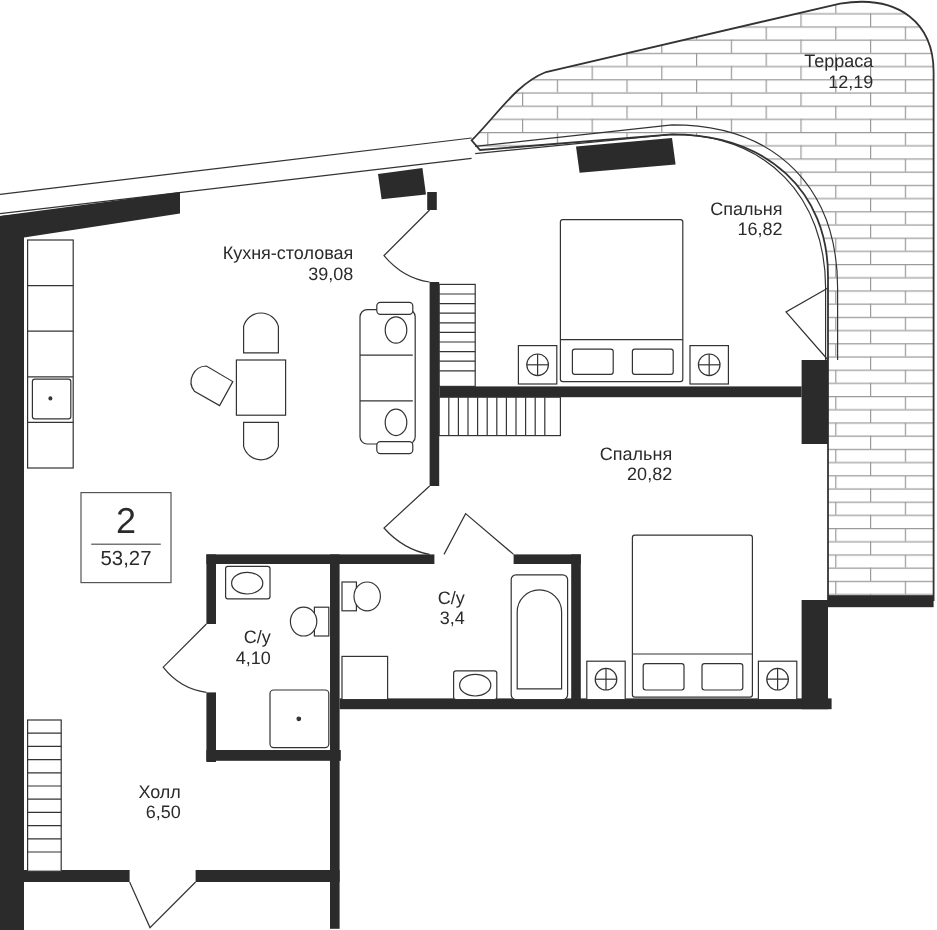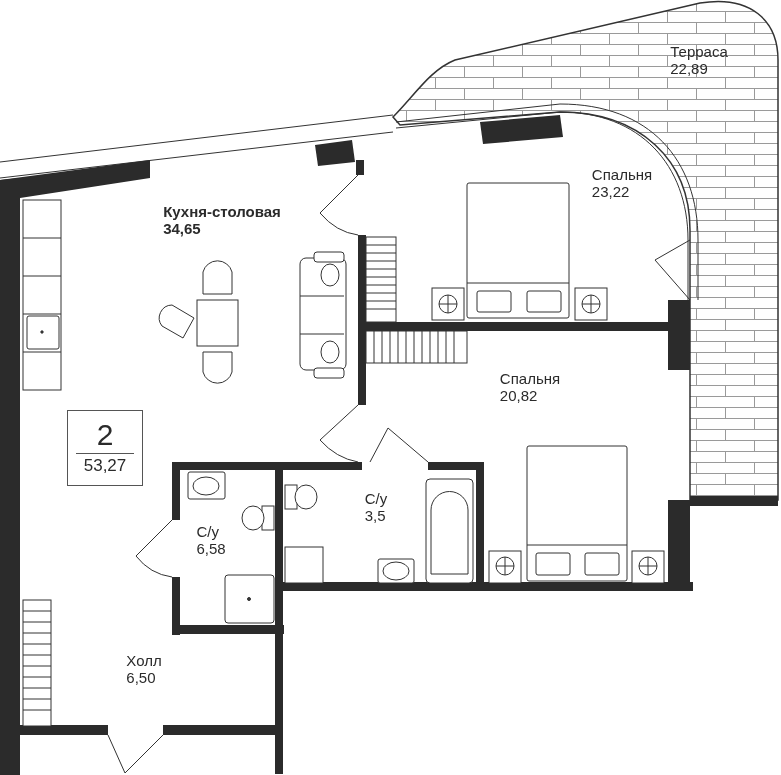--- a/index.html
+++ b/index.html
@@ -1,18 +1,18 @@
 <!DOCTYPE html>
 <html><head>
 <meta charset="utf-8">
 <style>
   html, body { margin:0; padding:0; background:#ffffff; }
   body { width:781px; height:775px; position:relative; overflow:hidden; font-family:"Liberation Sans", sans-serif; }
   svg { position:absolute; left:0; top:0; }
-  .label { position:absolute; text-align:left; color:#2b2b2b; font-size:15px; line-height:17px; transform:translateX(-50%); white-space:nowrap; }
+  .label { position:absolute; text-align:right; color:#2b2b2b; font-size:15px; line-height:17px; transform:translateX(-50%); white-space:nowrap; }
   .badge { position:absolute; left:67px; top:410px; width:76px; height:76px; border:1px solid #555; box-sizing:border-box; text-align:center; color:#2b2b2b; }
   .badge .rooms { font-size:30px; line-height:32px; margin-top:8px; }
   .badge .line { width:58px; height:1px; background:#555; margin:2px auto 3px; }
   .badge .area { font-size:17px; line-height:18px; }
 </style>
 </head>
 <body>
 
 <svg width="781" height="775" viewBox="0 0 781 775">
   <defs>
@@ -177,45 +177,45 @@
   <g stroke="#333" stroke-width="1" fill="none">
     <path d="M358,175 L320,213 Q336,232 358,235"></path>
     <path d="M358,405 L320,440 Q336,458 358,462"></path>
     <path d="M370,462 L388,428 L428,462"></path>
     <path d="M172,520 L136,556 Q150,574 172,577"></path>
     <path d="M108,735 L125,773 L163,735"></path>
     <path d="M690,300 L655,260 L690,240"></path>
   </g>
 </svg>
 
-<div class="label" style="left:222px; top:203px;font-weight:bold;">
+<div class="label" style="left:240px; top:203px;">
   <div>Кухня-столовая</div>
-  <div>34,65</div>
+  <div>39,08</div>
 </div>
 <div class="label" style="left:622px; top:166px;">
   <div>Спальня</div>
-  <div>23,22</div>
+  <div>16,82</div>
 </div>
 <div class="label" style="left:699px; top:43px;">
   <div>Терраса</div>
-  <div>22,89</div>
+  <div>12,19</div>
 </div>
 <div class="label" style="left:530px; top:370px;">
   <div>Спальня</div>
   <div>20,82</div>
 </div>
 <div class="label" style="left:211px; top:523px;">
   <div>С/у</div>
-  <div>6,58</div>
+  <div>4,10</div>
 </div>
 <div class="label" style="left:376px; top:490px;">
   <div>С/у</div>
-  <div>3,5</div>
-</div>
-<div class="label" style="left:144px; top:652px;">
+  <div>3,4</div>
+</div>
+<div class="label" style="left:133px; top:652px;">
   <div>Холл</div>
   <div>6,50</div>
 </div>
 
 <div class="badge">
   <div class="rooms">2</div>
   <div class="line"></div>
   <div class="area">53,27</div>
 </div>
 

